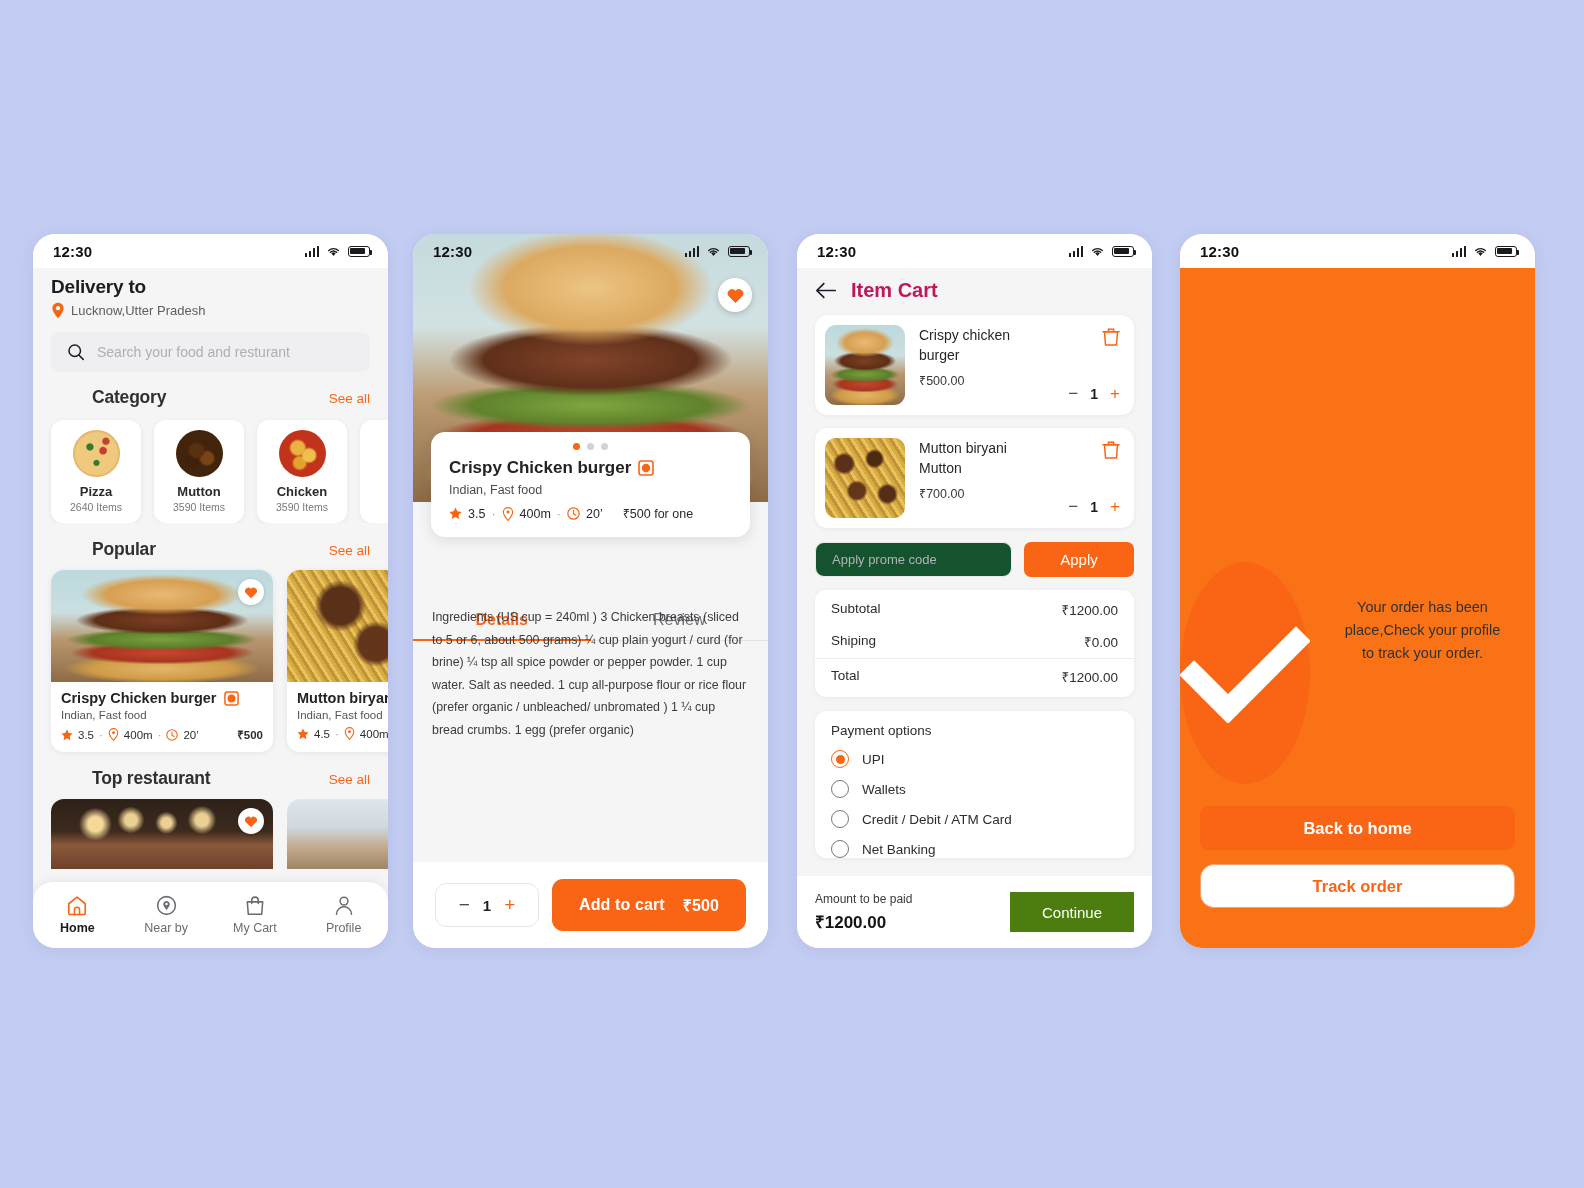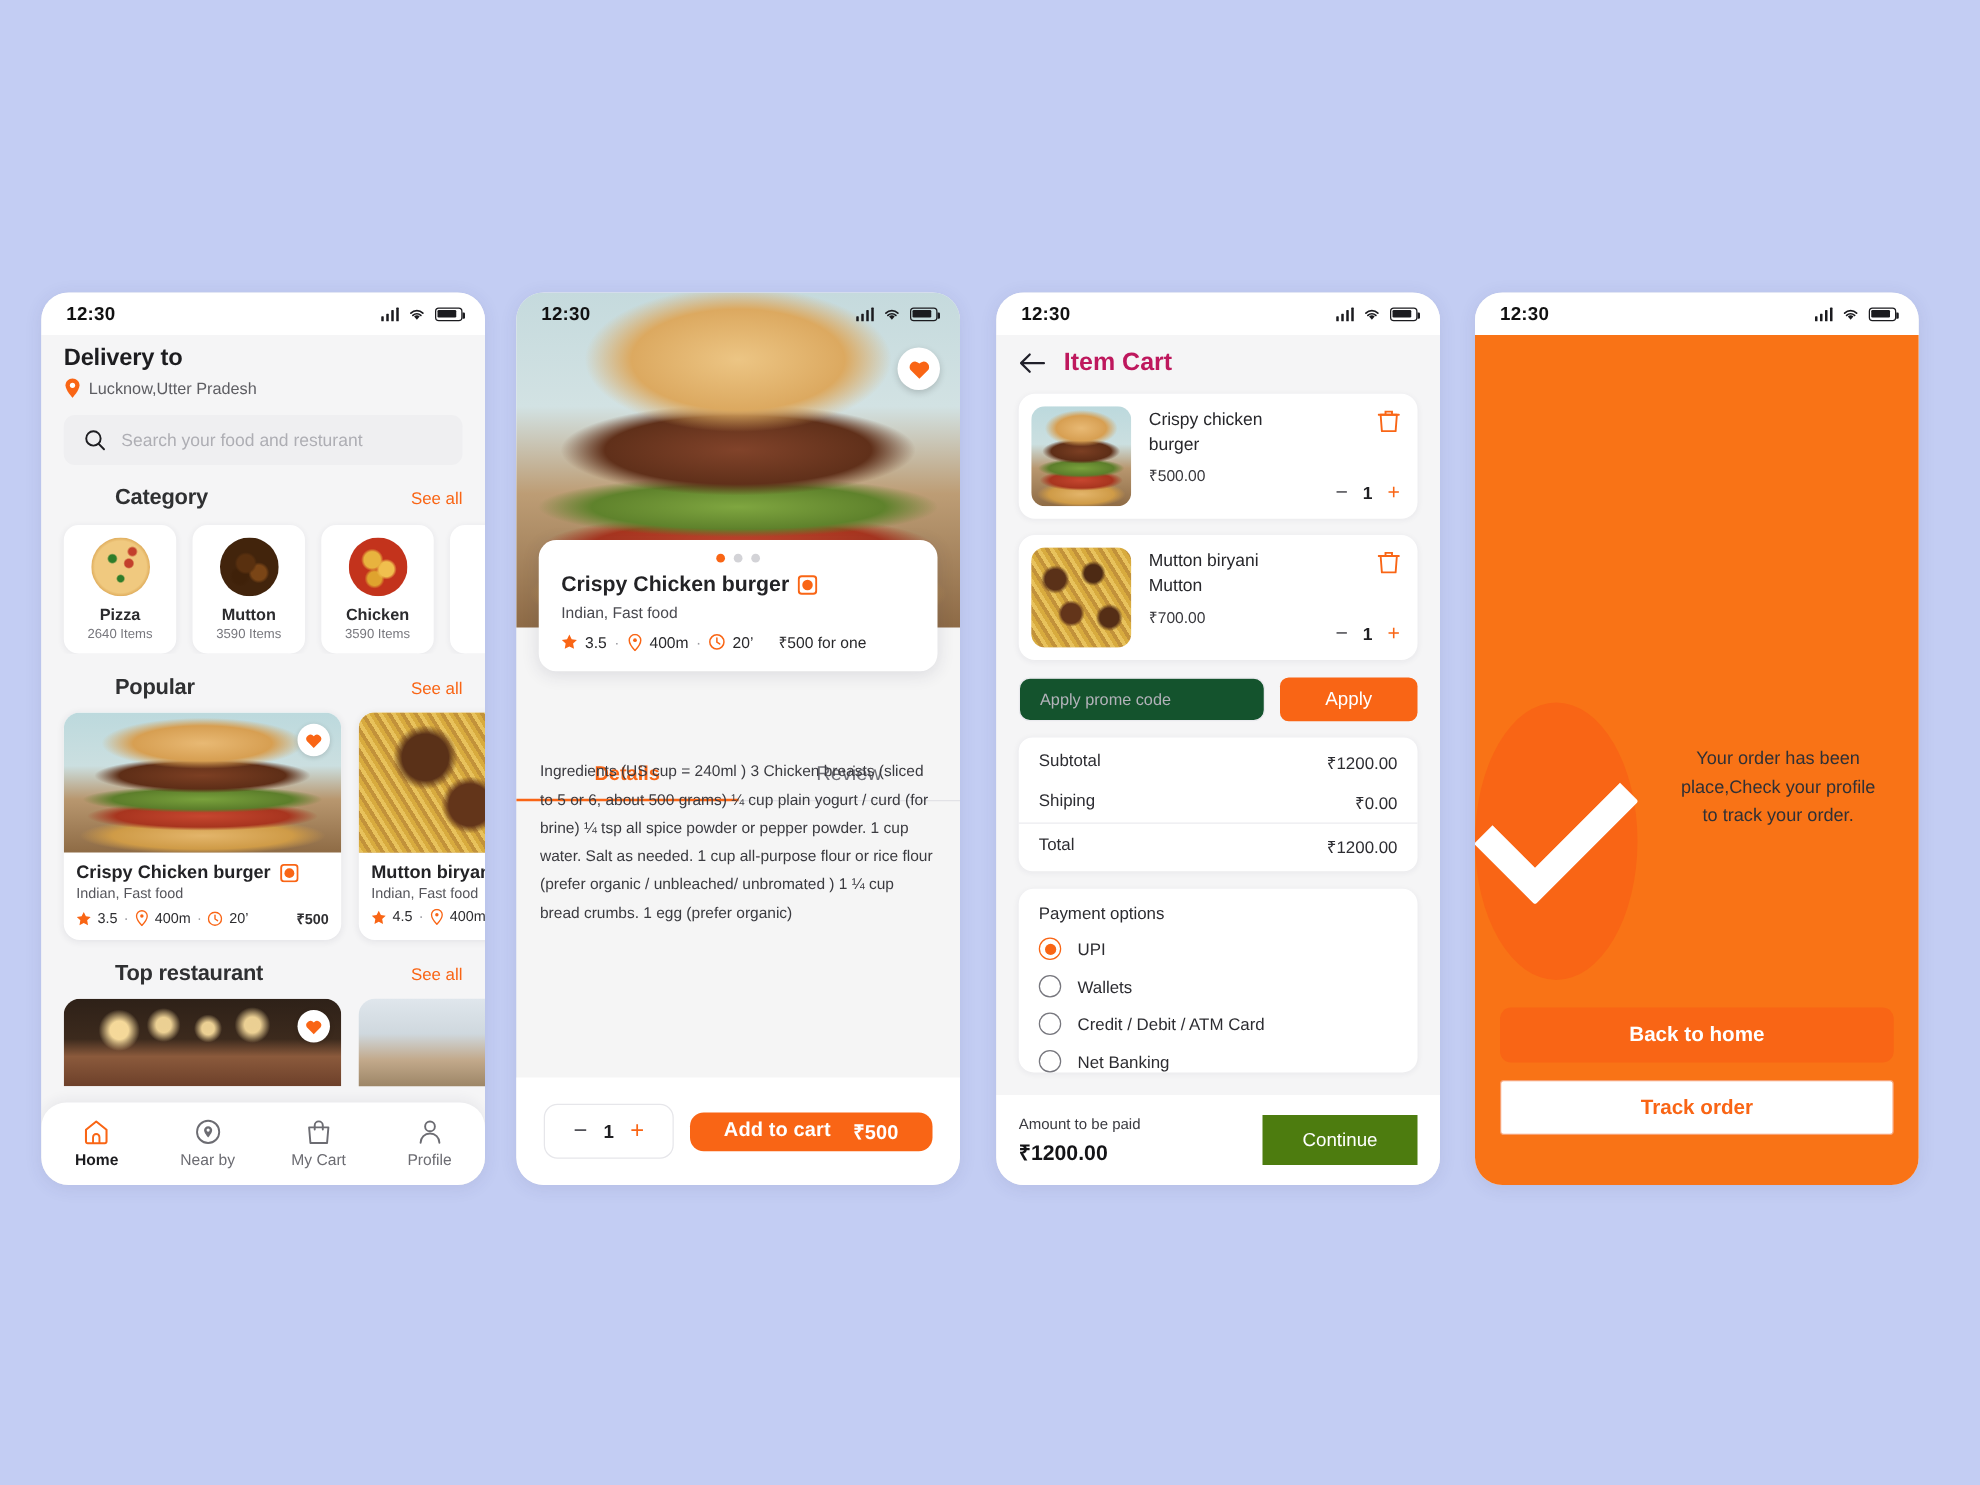--- a/index.html
+++ b/index.html
@@ -126,21 +126,21 @@
     display: flex; align-items: center; gap: 13px; padding: 0 22px; border-radius: 0 0 22px 22px;
   }
   .stepper {
     width: 104px; height: 44px; border: 1.3px solid #e6e6ea; border-radius: 11px; background:#fff;
     display:flex; align-items:center; justify-content:center; gap: 13px;
   }
   .stepper .minus { font-size: 19px; color: #4b4b51; }
   .stepper .qty { font-size: 15px; font-weight: bold; color: #1f1f22; }
   .stepper .plus { font-size: 19px; color: #f96515; }
   .btn-cart {
-    flex: 1; height: 31px; background: #f96515; border-radius: 11px; color: #fff;
+    flex: 1; height: 52px; background: #f96515; border-radius: 11px; color: #fff;
     display:flex; align-items:center; justify-content:center; gap: 18px;
     font-size: 16px; font-weight: bold; letter-spacing: .1px;
   }
 
   
   .s3-body { background:#f5f5f6; height: 680px; position: relative; }
   .s3-head { display:flex; align-items:center; gap: 14px; padding: 11px 18px 0; }
   .s3-title { font-size: 20px; font-weight: bold; color: #be185d; }
   .cart-item {
     margin: 13px 18px 0; background: #fff; border-radius: 13px; padding: 10px;
@@ -192,21 +192,21 @@
     display:flex; align-items:center; justify-content:center;
   }
   .s4-msg { font-size: 14.5px; line-height: 23px; color: #303035; text-align:center; margin-top: 44px; padding: 0 34px; }
   .btn-home {
     position:absolute; left: 20px; right: 20px; top: 538px; height: 44px; background:#f96515;
     border-radius: 9px; color:#fff; font-size: 16.5px; font-weight: bold;
     display:flex; align-items:center; justify-content:center;
   }
   .btn-track {
     position:absolute; left: 20px; right: 20px; top: 596px; height: 44px; background:#fff;
-    border: 1.4px solid #f8a173; border-radius: 3px; color:#f96515; font-size: 16.5px; font-weight: bold;
+    border: 1.4px solid #f8a173; border-radius: 14px; color:#f96515; font-size: 16.5px; font-weight: bold;
     display:flex; align-items:center; justify-content:center;
   }
 
   
   .img-burger {
     background:
       radial-gradient(ellipse 52% 26% at 50% 22%, #e8b974 0%, #d79f52 48%, rgba(215,159,82,0) 70%),
       radial-gradient(ellipse 50% 16% at 50% 45%, #7c3f23 0%, #5e2e17 60%, rgba(94,46,23,0) 78%),
       radial-gradient(ellipse 54% 12% at 50% 62%, #79a13c 0%, #5c7e2b 60%, rgba(92,126,43,0) 80%),
       radial-gradient(ellipse 52% 13% at 50% 74%, #c6462f 0%, #a8351f 60%, rgba(168,53,31,0) 80%),

